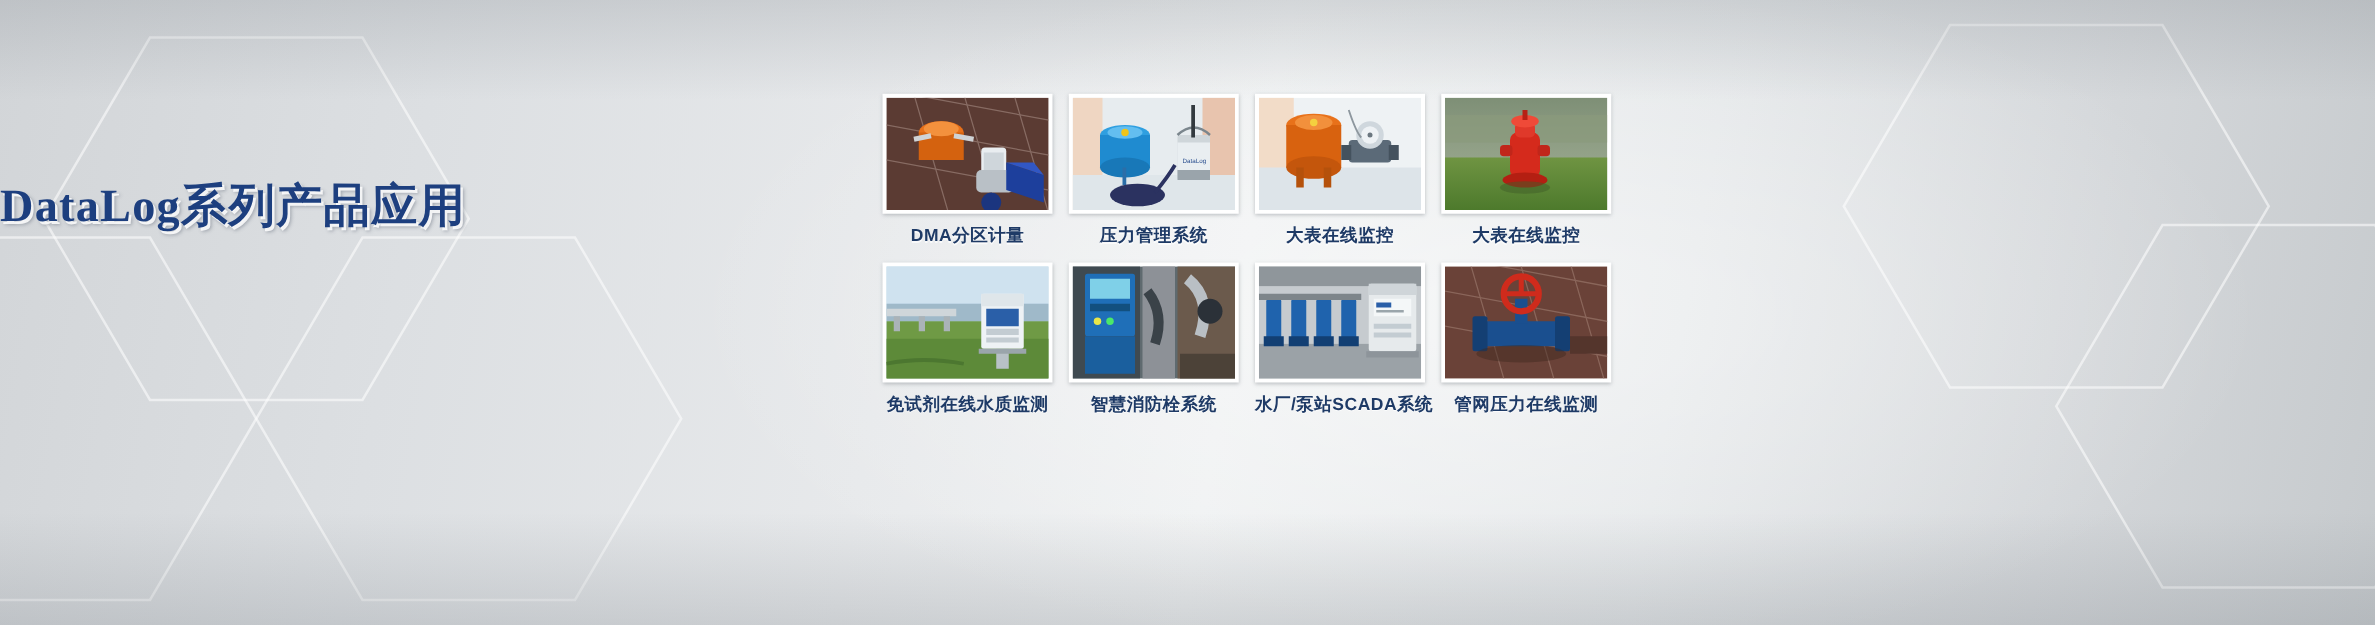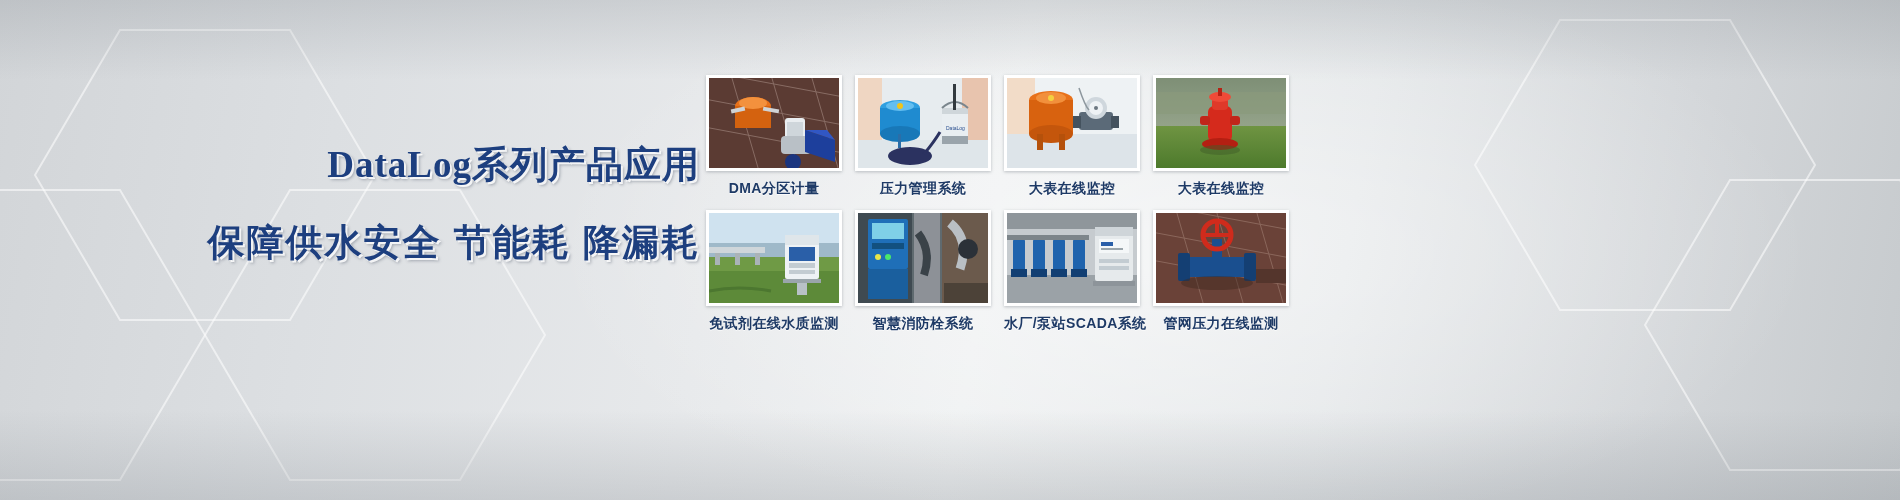--- a/index.html
+++ b/index.html
@@ -35,21 +35,21 @@
     pointer-events: none;
     background:
       linear-gradient(to bottom, rgba(140,146,152,0.28) 0%, rgba(140,146,152,0.0) 16%, rgba(140,146,152,0.0) 82%, rgba(140,146,152,0.30) 100%);
   }
   
   .headline {
     position: absolute;
     left: 0;
     top: 140px;
     width: 700px;
-    text-align: right;
+    text-align: left;
   }
   .h-line1 {
     font-family: "Liberation Serif", "DejaVu Serif", serif;
     font-weight: bold;
     font-size: 37px;
     letter-spacing: 1px;
     color: #1d3f7f;
     text-shadow: 2px 2px 0 rgba(255,255,255,0.85), 3px 3px 3px rgba(90,100,115,0.45);
     white-space: nowrap;
   }
@@ -113,21 +113,20 @@
     <polygon class="hex" points="120,30 290,30 375,175 290,320 120,320 35,175"></polygon>
     <polygon class="hex" points="290,190 460,190 545,335 460,480 290,480 205,335"></polygon>
     <polygon class="hex" points="-50,190 120,190 205,335 120,480 -50,480 -135,335"></polygon>
     <polygon class="hex" points="1560,20 1730,20 1815,165 1730,310 1560,310 1475,165"></polygon>
     <polygon class="hex" points="1730,180 1900,180 1985,325 1900,470 1730,470 1645,325"></polygon>
   </svg>
   <div class="vig"></div>
 
   <div class="headline">
     <div class="h-line1">DataLog系列产品应用</div>
-    <div class="h-line2">保障供水安全 节能耗 降漏耗</div>
   </div>
 
   <div class="grid">
 
     <div class="cell">
       <div class="thumb">
         <div class="photo">
           <svg viewBox="0 0 130 90" preserveAspectRatio="none" width="100%" height="100%">
             <rect width="130" height="90" fill="#5b3b33"></rect>
             <g stroke="#9b8078" stroke-width="1" opacity="0.7">

